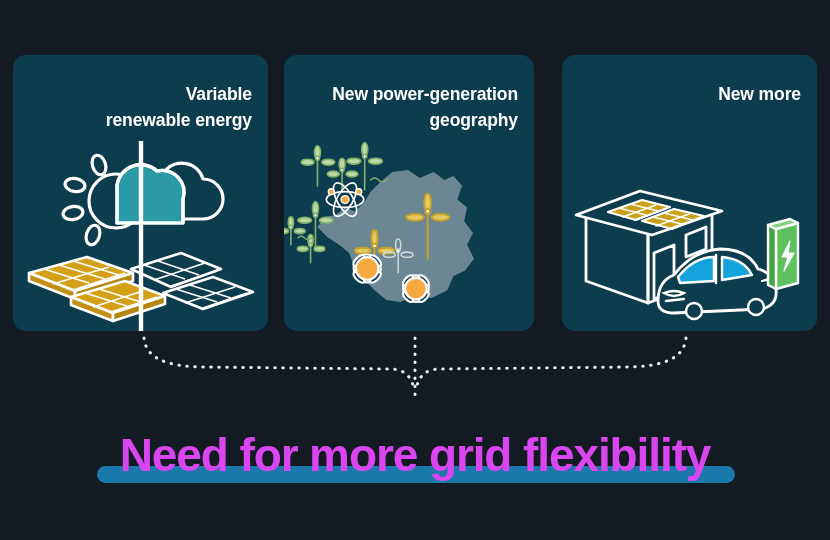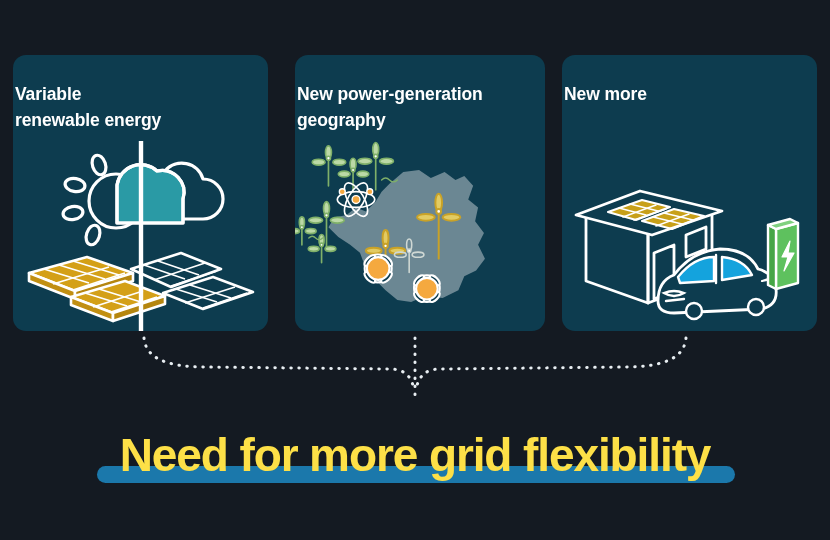--- a/index.html
+++ b/index.html
@@ -30,34 +30,34 @@
     height: 540px;
   }
   .card {
     position: absolute;
     top: 55px;
     height: 276px;
     background: #0d3c4f;
     border-radius: 13px;
   }
   #card-1 { left: 13px;  width: 255px; }
-  #card-2 { left: 295px; width: 250px; }
+  #card-2 { left: 284px; width: 250px; }
   #card-3 { left: 562px; width: 255px; }
 
   .card-title {
     position: absolute;
     left: 0; right: 0;
     top: 26px;
-    text-align: left;
+    text-align: right;
     color: #ffffff;
     font-size: 17.5px;
     font-weight: 600;
     line-height: 26px;
     letter-spacing: -0.1px;
-    padding: 0 2px;
+    padding: 0 16px;
     box-sizing: border-box;
     white-space: pre-line;
   }
   .card-art {
     position: absolute;
     left: 0; right: 0;
     bottom: 0;
     height: 190px;
   }
   .card-art svg { display: block; width: 100%; height: 100%; }
@@ -86,21 +86,21 @@
     width: 638px;
     height: 17px;
     background: #1b78ab;
     border-radius: 9px;
   }
   .headline-text {
     position: absolute;
     left: 0; right: 0;
     top: 0;
     text-align: center;
-    color: #fde047;
+    color: #d946ef;
     font-size: 46px;
     font-weight: 700;
     line-height: 62px;
     letter-spacing: -1.1px;
     white-space: nowrap;
   }
 </style>
 </head>
 <body>
 

